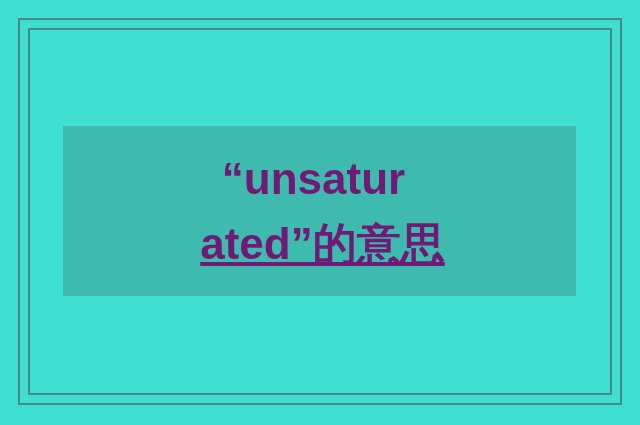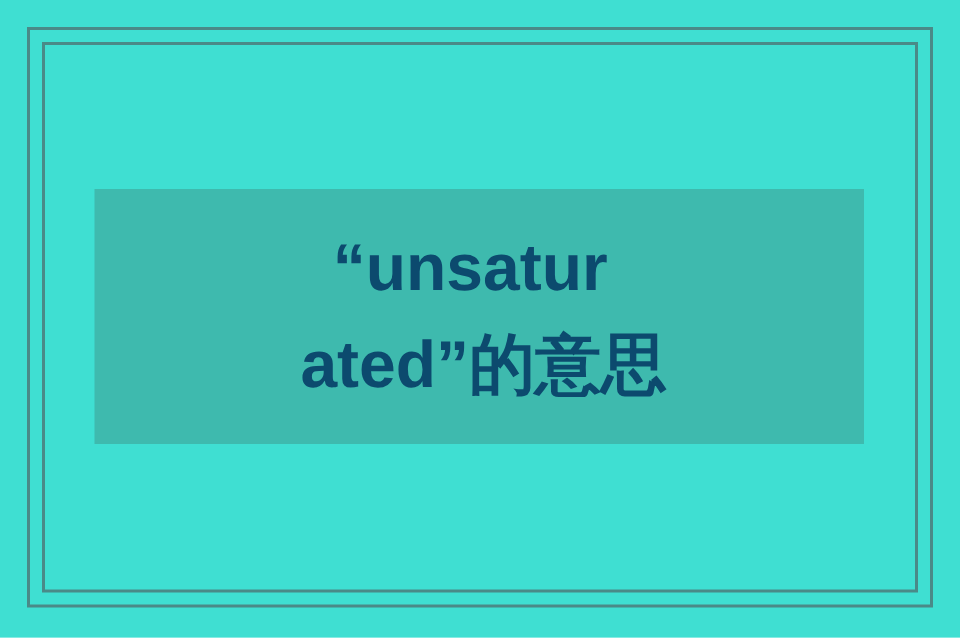--- a/index.html
+++ b/index.html
@@ -54,38 +54,39 @@
     height: 170px;
     background: #3ebaae;
     box-sizing: border-box;
     display: flex;
     flex-direction: column;
     align-items: center;
     justify-content: center;
   }
 
   .headline {
-    color: #0c4a6e;
+    color: #701a75;
     font-size: 44px;
     font-weight: bold;
     line-height: 65px;
     letter-spacing: 0px;
     text-align: center;
     white-space: nowrap;
     margin: 0;
     padding: 0;
   }
 
   .headline-line-1 {
     
     margin-left: -12px;
   }
 
   .headline-line-2 {
     margin-left: 6px;
+    text-decoration: underline;
   }
 </style>
 </head>
 <body>
 
 <div id="canvas">
 
   <div class="frame-outer"></div>
 
   <div class="frame-inner"></div>

